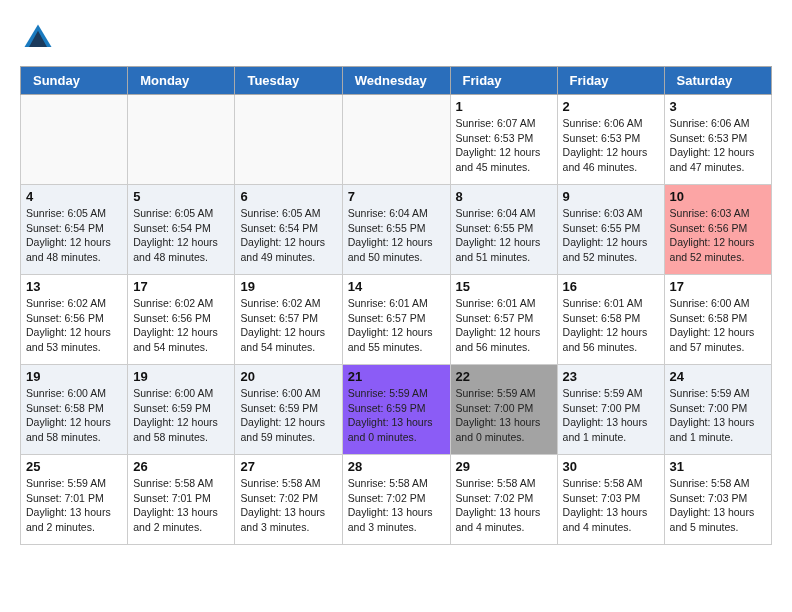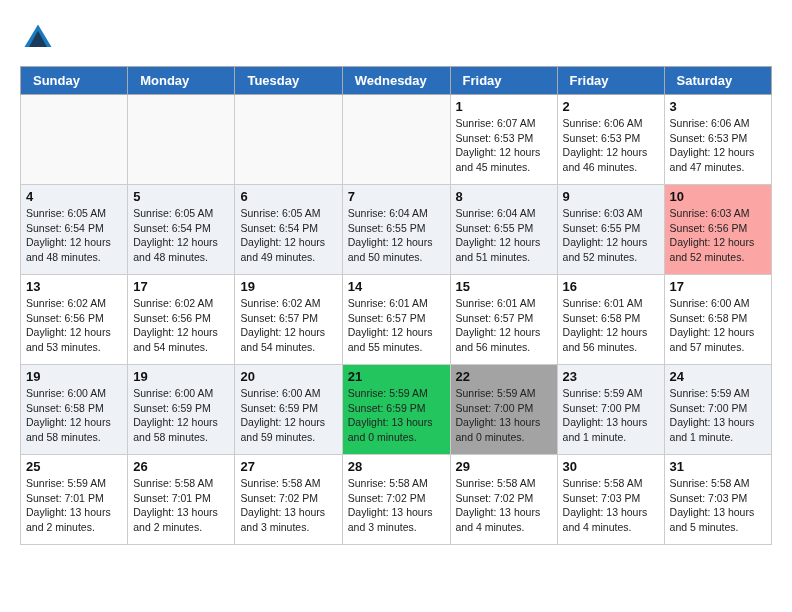--- a/index.html
+++ b/index.html
@@ -259,21 +259,21 @@
 Daylight: 12 hours
 and 58 minutes.</div>
         </td>
         <td style="background: rgb(238, 242, 247);">
           <span class="day-num">20</span>
           <div class="day-info" style="white-space: pre-line;">Sunrise: 6:00 AM
 Sunset: 6:59 PM
 Daylight: 12 hours
 and 59 minutes.</div>
         </td>
-        <td style="background: #22c55e;">
+        <td style="background: #8b5cf6;">
           <span class="day-num">21</span>
           <div class="day-info" style="white-space: pre-line;">Sunrise: 5:59 AM
 Sunset: 6:59 PM
 Daylight: 13 hours
 and 0 minutes.</div>
         </td>
         <td style="background: #a3a3a3;">
           <span class="day-num">22</span>
           <div class="day-info" style="white-space: pre-line;">Sunrise: 5:59 AM
 Sunset: 7:00 PM

